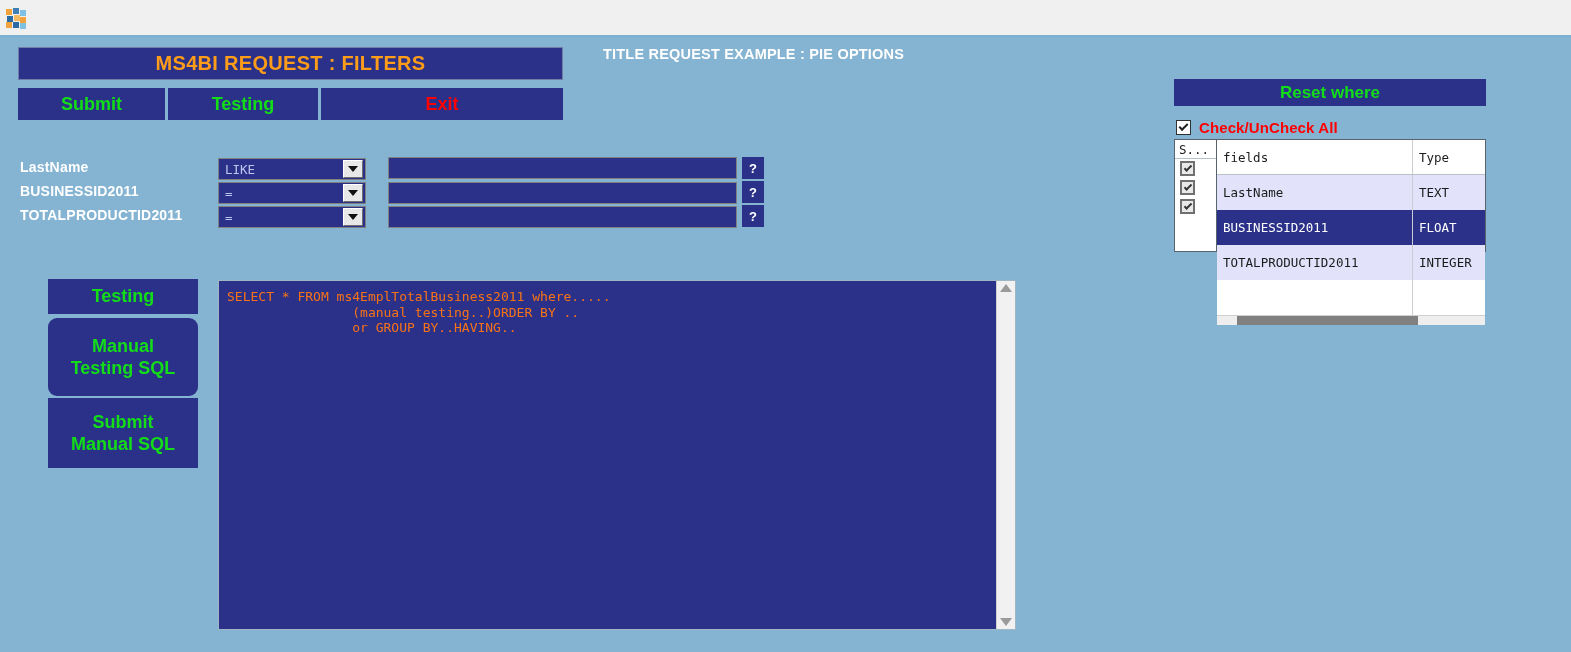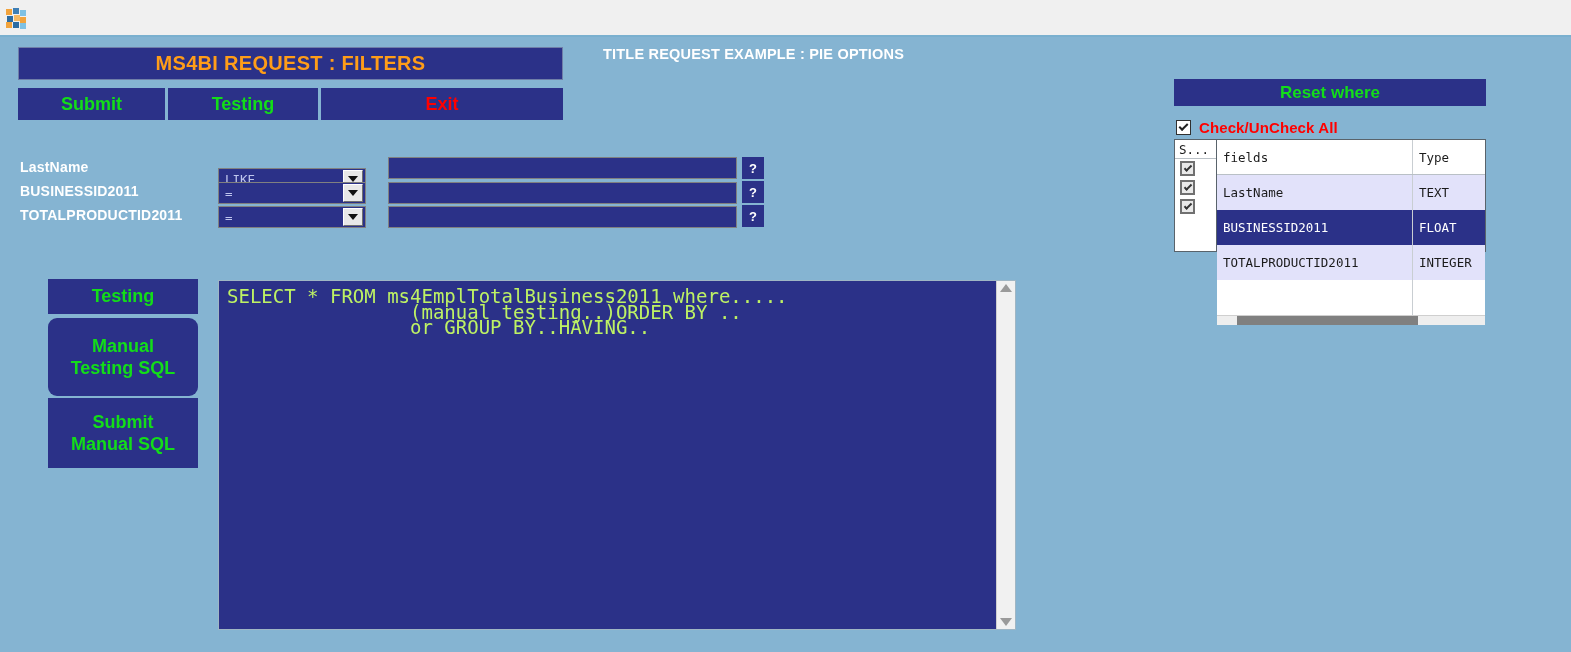--- a/index.html
+++ b/index.html
@@ -90,21 +90,21 @@
   #flabel-2 { top: 207px; }
 
   .opsel {
     position: absolute; left: 218px;
     width: 148px; height: 22px;
     background: #2b3188;
     border: 1px solid #808080;
     display: flex; align-items: center;
     cursor: pointer;
   }
-  #opsel-0 { top: 168px; }
+  #opsel-0 { top: 158px; }
   #opsel-1 { top: 182px; }
   #opsel-2 { top: 206px; }
   .opsel .optext {
     flex: 1;
     padding-left: 6px;
     font-family: "DejaVu Sans Mono", monospace;
     font-size: 12.5px;
     color: #bfc6ee;
   }
   .opsel .arrowbtn {
@@ -173,26 +173,26 @@
   #sqlwrap {
     position: absolute; left: 218px; top: 280px;
     width: 798px; height: 350px;
     background: #f3f3f3;
     border: 1px solid #9fb6c4;
     display: flex;
   }
   #sqltext {
     flex: 1;
     background: #2b3188;
-    color: #bef264;
+    color: #f97316;
     border: none;
     outline: none;
     resize: none;
     font-family: "DejaVu Sans Mono", monospace;
-    font-size: 19px;
+    font-size: 13px;
     line-height: 15.5px;
     padding: 8px 6px 20px 8px;
     overflow: hidden;
     white-space: pre;
   }
   #sqlscroll {
     width: 19px;
     background: #f1f1f1;
     border-left: 1px solid #cfcfcf;
     display: flex; flex-direction: column;

